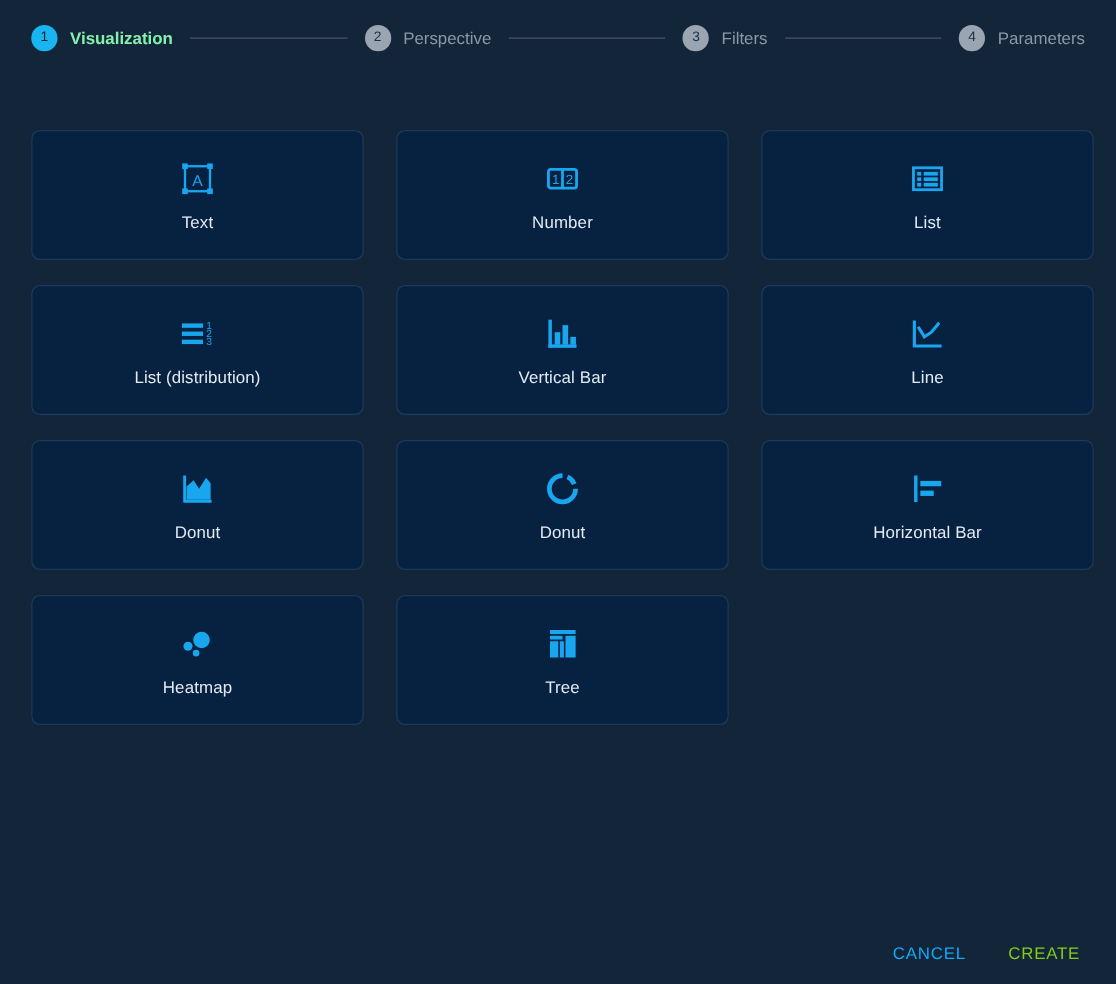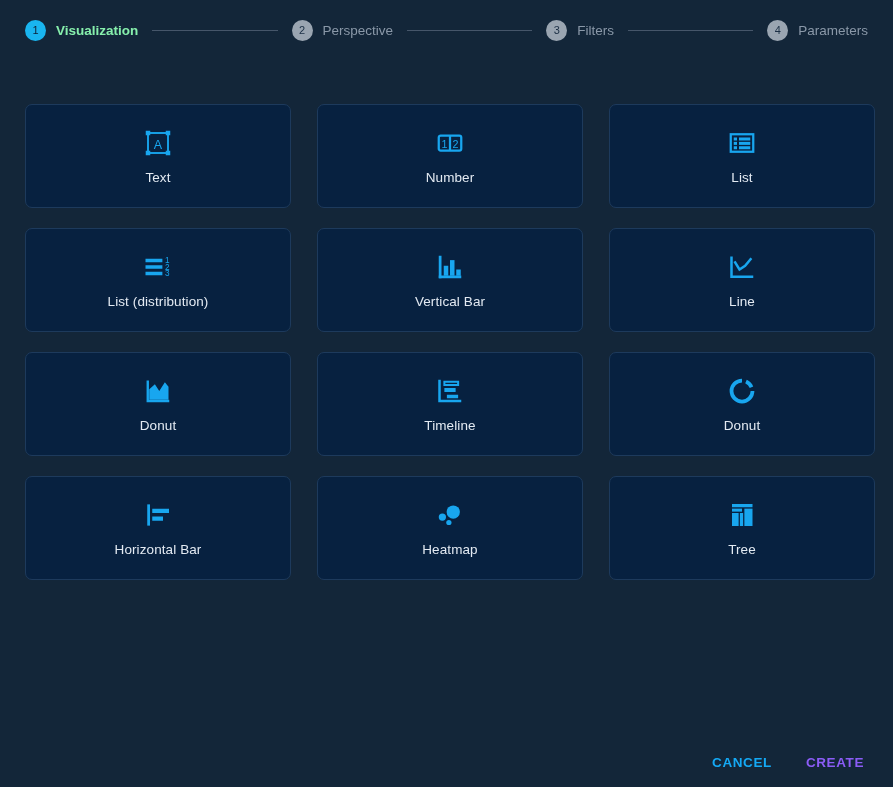--- a/index.html
+++ b/index.html
@@ -103,27 +103,27 @@
     bottom: 11px;
     display: flex;
     align-items: center;
     gap: 26px;
   }
   .btn {
     background: none;
     border: none;
     font-family: "Liberation Sans", sans-serif;
     font-size: 13.5px;
-    font-weight: bold;
+    font-weight: normal;
     letter-spacing: 0.6px;
     padding: 6px 4px;
     cursor: pointer;
   }
   .btn-cancel { color: #14a9f5; }
-  .btn-create { color: #8b5cf6; cursor: default; }
+  .btn-create { color: #84cc16; cursor: default; }
 </style>
 </head>
 <body>
 
 <div class="stepper">
 
   <div class="step active">
     <div class="step-circle">1</div>
     <div class="step-label">Visualization</div>
   </div>
@@ -231,31 +231,20 @@
   <div class="card">
     <div class="card-icon">
       <svg width="30" height="30" viewBox="0 0 24 24">
         <polyline points="3.8,3.5 3.8,20 21,20" fill="none" stroke="currentColor" stroke-width="1.9"></polyline>
         <polygon points="5,19 5,10.5 9.5,6.5 13,12 17.5,5 20.4,8.5 20.4,19" fill="currentColor" stroke="none"></polygon>
       </svg>
     </div>
     <div class="card-label">Donut</div>
   </div>
 
-  <div class="card">
-    <div class="card-icon">
-      <svg width="30" height="30" viewBox="0 0 24 24">
-        <polyline points="3.6,3 3.6,20 21,20" fill="none" stroke="currentColor" stroke-width="2"></polyline>
-        <rect x="7.5" y="4.6" width="11" height="2.6" fill="none" stroke="currentColor" stroke-width="1.6"></rect>
-        <rect x="7.5" y="9.6" width="9" height="3.2" fill="currentColor"></rect>
-        <rect x="9.5" y="15" width="9" height="2.8" fill="currentColor"></rect>
-      </svg>
-    </div>
-    <div class="card-label">Timeline</div>
-  </div>
 
   <div class="card">
     <div class="card-icon">
       <svg width="30" height="30" viewBox="0 0 24 24" fill="none" stroke="currentColor" stroke-width="3">
         <path d="M12 3.6 A8.4 8.4 0 1 0 20.4 12" stroke-linecap="butt"></path>
         <path d="M15.2 4.4 A8.4 8.4 0 0 1 19.6 9" stroke-linecap="butt"></path>
       </svg>
     </div>
     <div class="card-label">Donut</div>
   </div>

